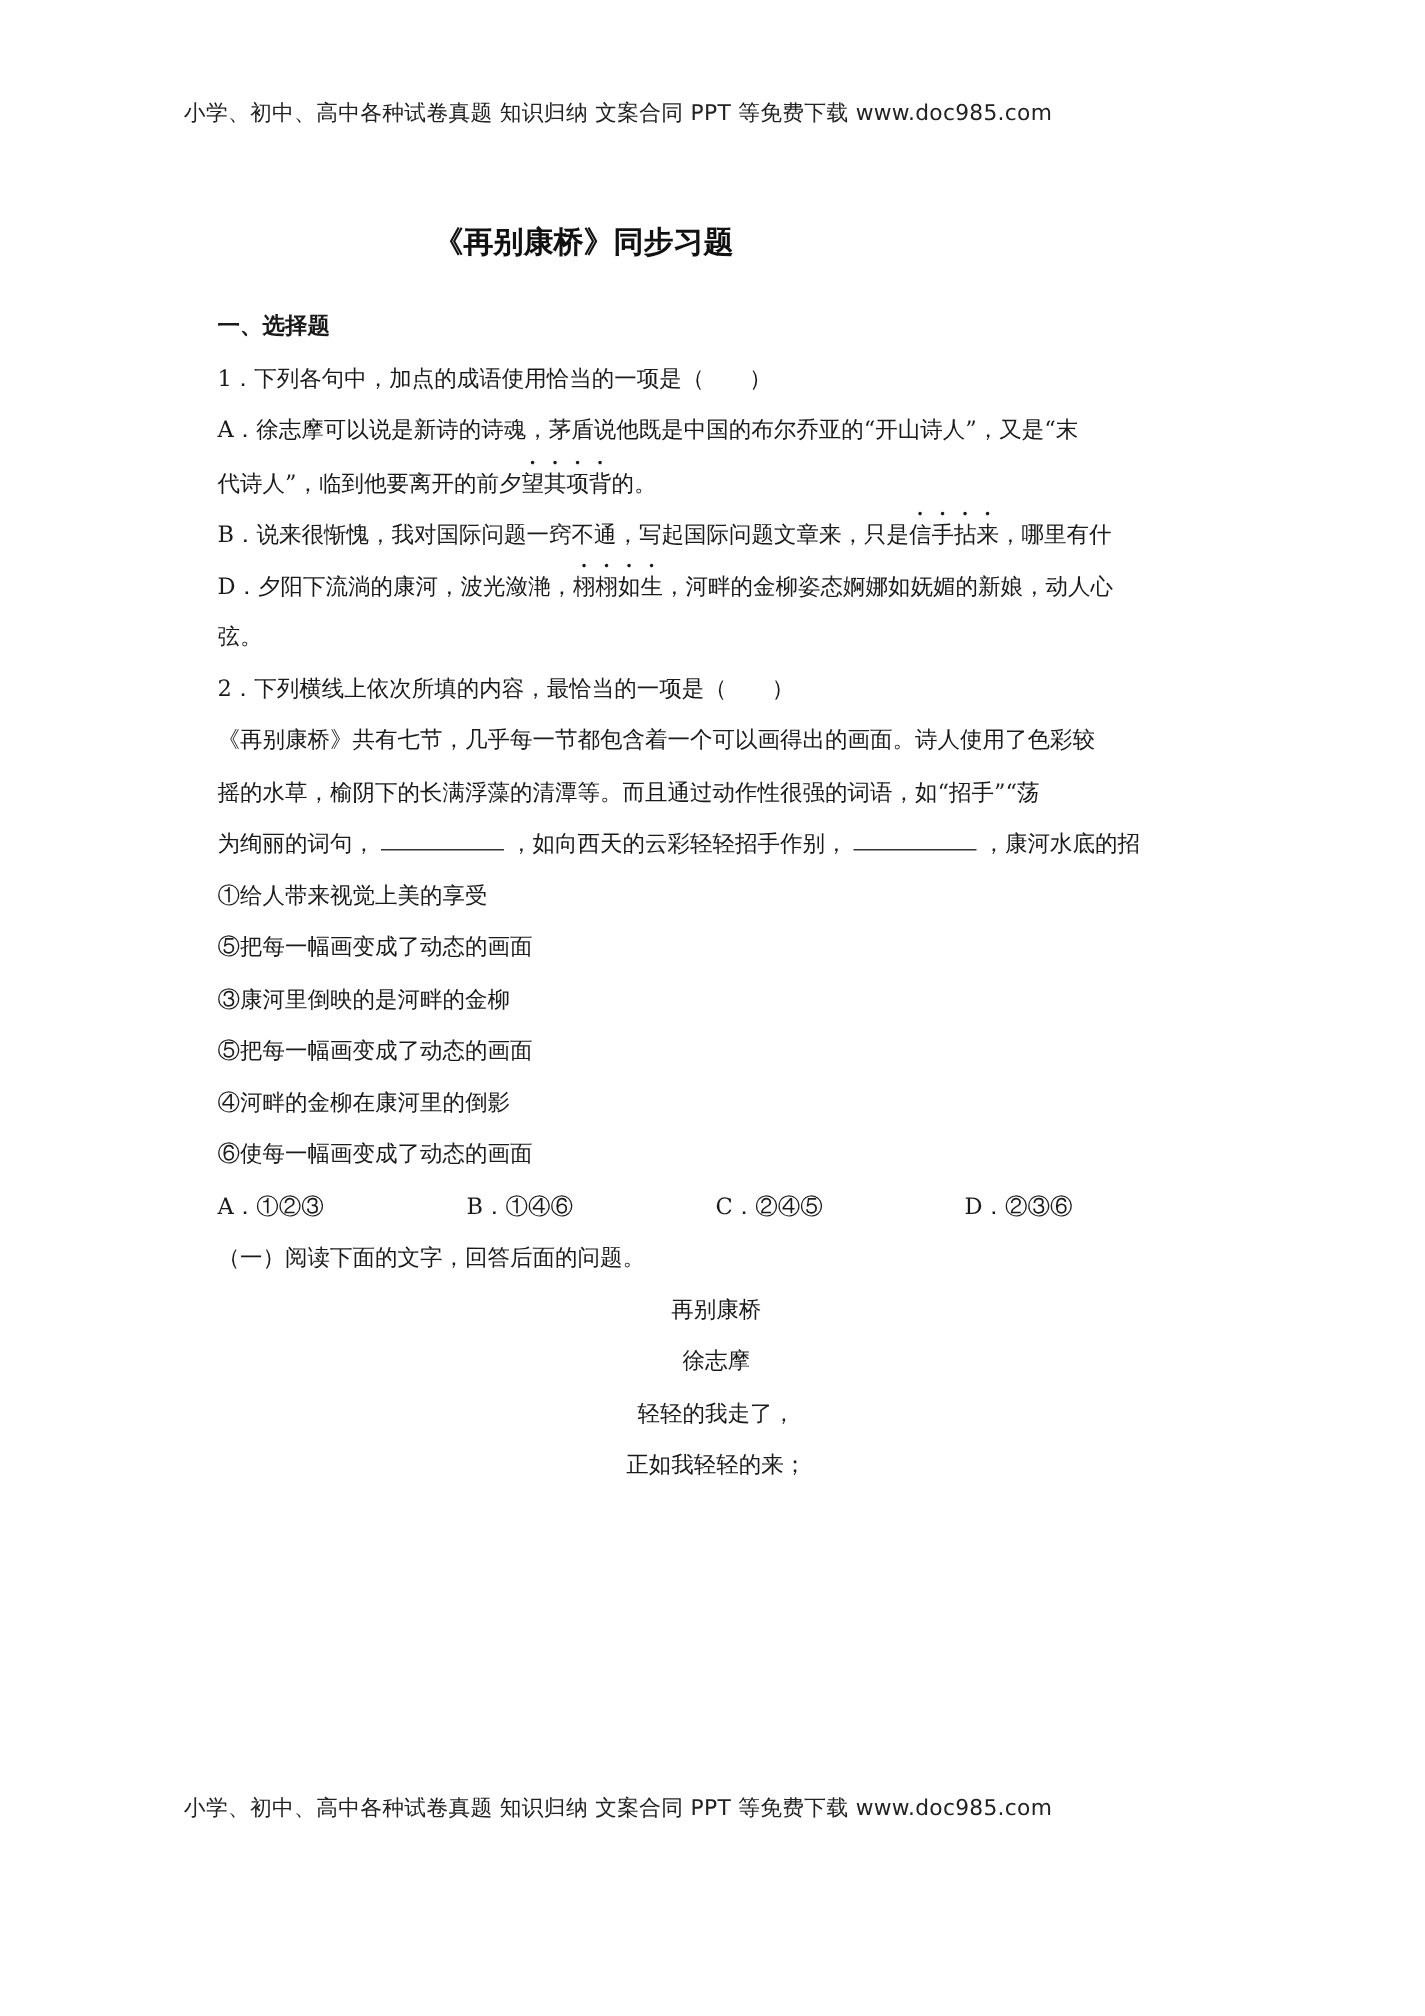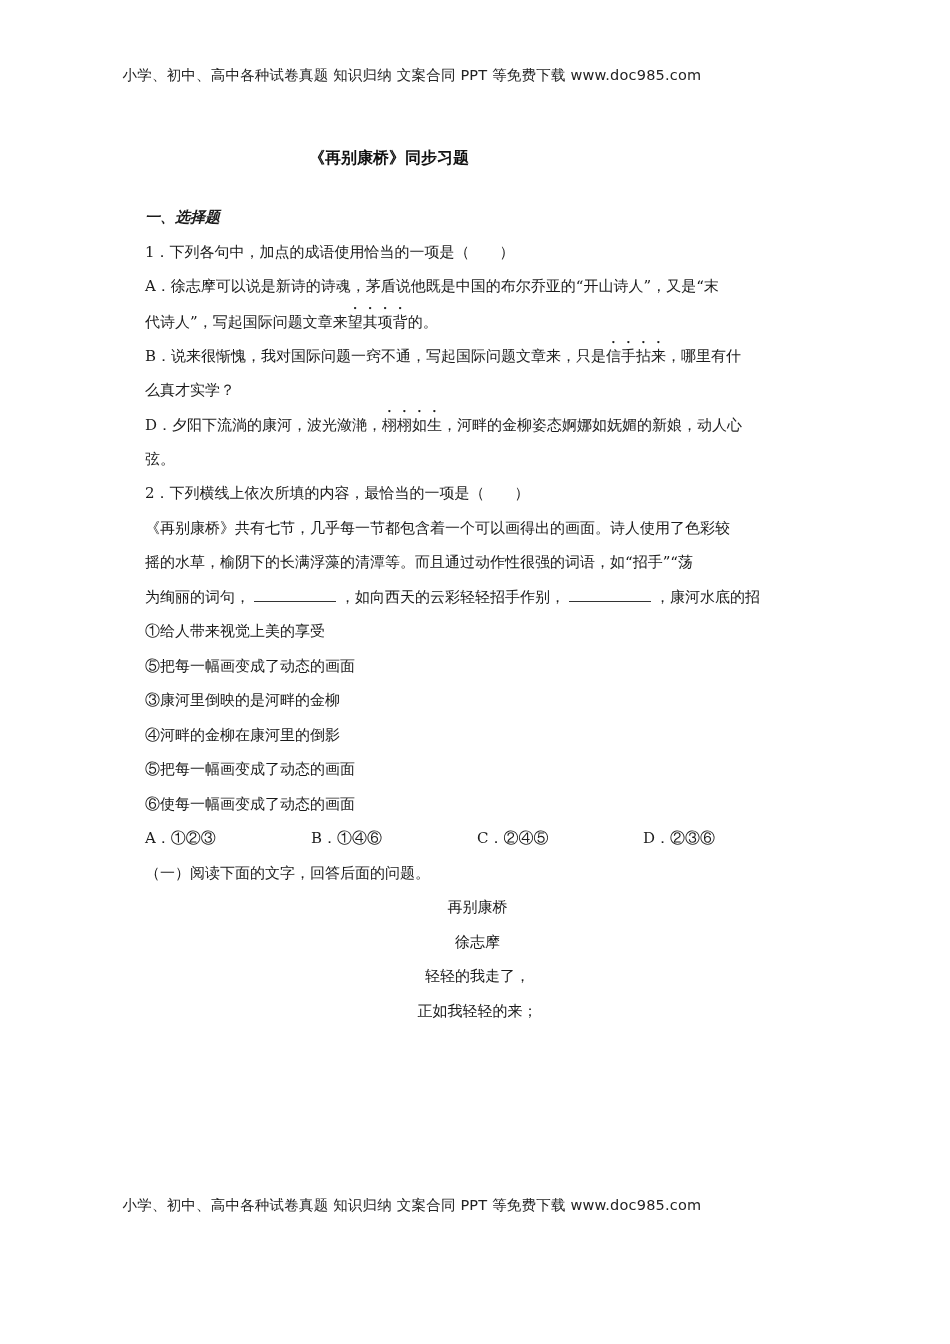--- a/index.html
+++ b/index.html
@@ -32,41 +32,40 @@
     }
     .header-banner { top: 66px; }
     .footer-banner { top: 1196px; }
     .doc-title {
       position: absolute;
       top: 148px;
       left: 0; width: 778px;
       text-align: center;
       font-family: "DejaVu Sans", "Liberation Sans", sans-serif;
       font-weight: bold;
-      font-size: 16px;
+      font-size: 20px;
       color: #111;
     }
     .content {
       position: absolute;
       left: 145px;
       top: 200px;
       width: 665px;
     }
     .line {
       font-size: 15px;
       line-height: 34.5px;
       height: 34.5px;
       white-space: nowrap;
       color: #1a1a1a;
     }
     .section-heading {
       font-family: "DejaVu Sans", "Liberation Sans", sans-serif;
       font-weight: bold;
       font-size: 15px;
-      font-style: italic;
     }
     .em-dots {
       text-emphasis: dot;
       -webkit-text-emphasis: dot;
       text-emphasis-position: over right;
       -webkit-text-emphasis-position: over;
     }
     .blank {
       display: inline-block;
       width: 82px;
@@ -94,26 +93,25 @@
 
   <div class="content">
 
     <div class="line section-heading">一、选择题</div>
 
     <div>
       <div class="line">1．下列各句中，加点的成语使用恰当的一项是（　　）</div>
 
       <div>
         <div class="line">A．徐志摩可以说是新诗的诗魂，茅盾说他既是中国的布尔乔亚的“开山诗人”，又是“末</div>
-        <div class="line"><span>代诗人”，写起国际问题文章来</span><span class="em-dots">望其项背</span><span>的。</span></div>
+        <div class="line"><span>代诗人”，临到他要离开的前夕</span><span class="em-dots">望其项背</span><span>的。</span></div>
       </div>
 
       <div>
         <div class="line"><span>B．说来很惭愧，我对国际问题一窍不通，写起国际问题文章来，只是</span><span class="em-dots">信手拈来</span><span>，哪里有什</span></div>
-        <div class="line">么真才实学？</div>
       </div>
 
 
       <div>
         <div class="line"><span>D．夕阳下流淌的康河，波光潋滟，</span><span class="em-dots">栩栩如生</span><span>，河畔的金柳姿态婀娜如妩媚的新娘，动人心</span></div>
         <div class="line">弦。</div>
       </div>
     </div>
 
     <div>
@@ -122,22 +120,22 @@
       <div>
         <div class="line">《再别康桥》共有七节，几乎每一节都包含着一个可以画得出的画面。诗人使用了色彩较</div>
         <div class="line">摇的水草，榆阴下的长满浮藻的清潭等。而且通过动作性很强的词语，如“招手”“荡</div>
         <div class="line"><span>为绚丽的词句，</span><span class="blank"></span><span>，如向西天的云彩轻轻招手作别，</span><span class="blank"></span><span>，康河水底的招</span></div>
       </div>
 
       <div>
         <div class="line">①给人带来视觉上美的享受</div>
         <div class="line">⑤把每一幅画变成了动态的画面</div>
         <div class="line">③康河里倒映的是河畔的金柳</div>
+        <div class="line">⑤把每一幅画变成了动态的画面</div>
         <div class="line">④河畔的金柳在康河里的倒影</div>
-        <div class="line">⑤把每一幅画变成了动态的画面</div>
         <div class="line">⑥使每一幅画变成了动态的画面</div>
       </div>
 
       <div class="line options-row">
         <span class="opt">A．①②③</span>
         <span class="opt">B．①④⑥</span>
         <span class="opt">C．②④⑤</span>
         <span class="opt">D．②③⑥</span>
       </div>
     </div>

